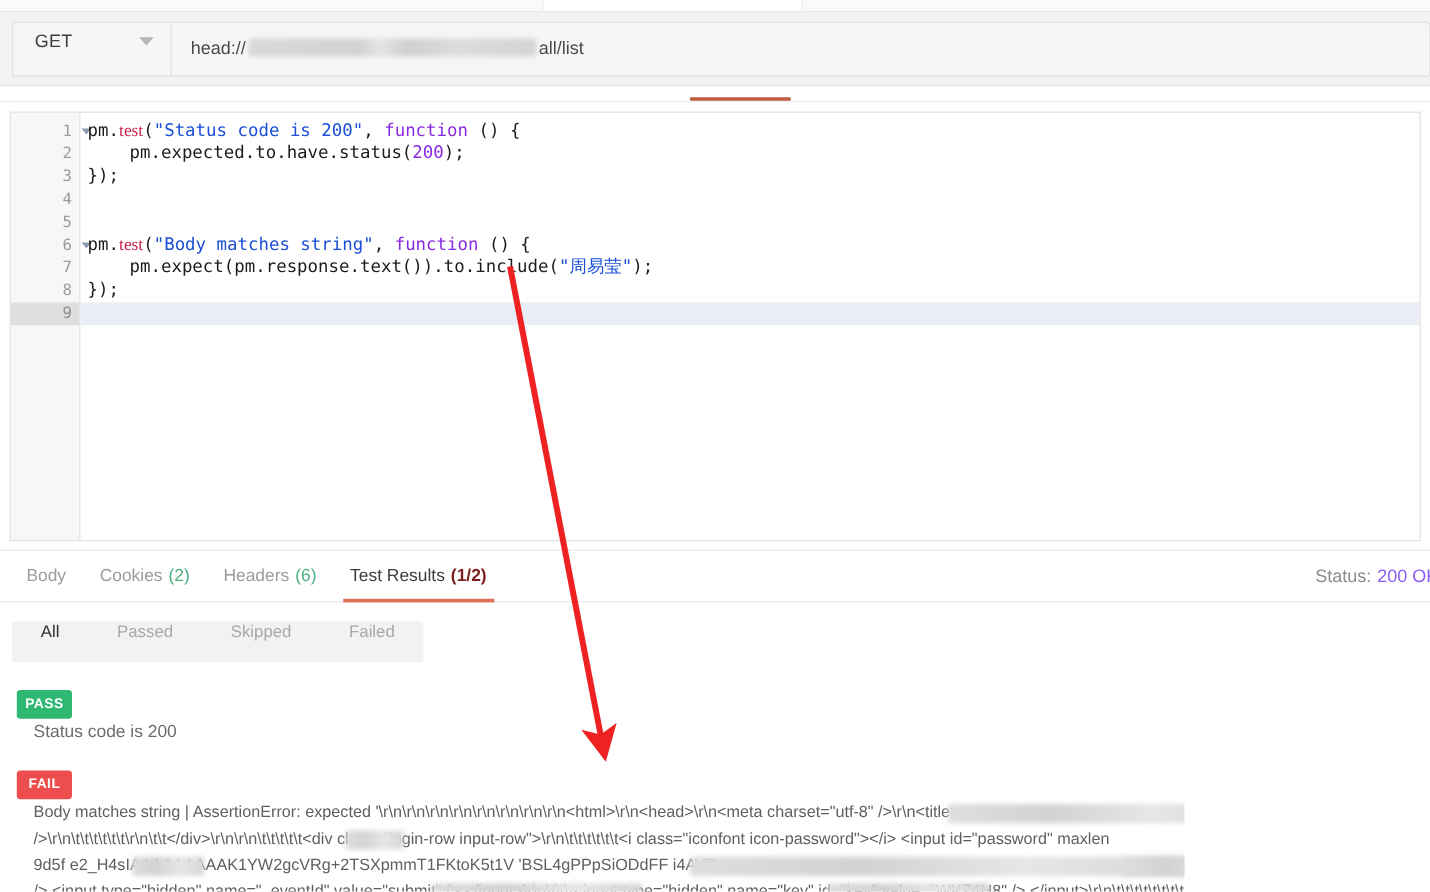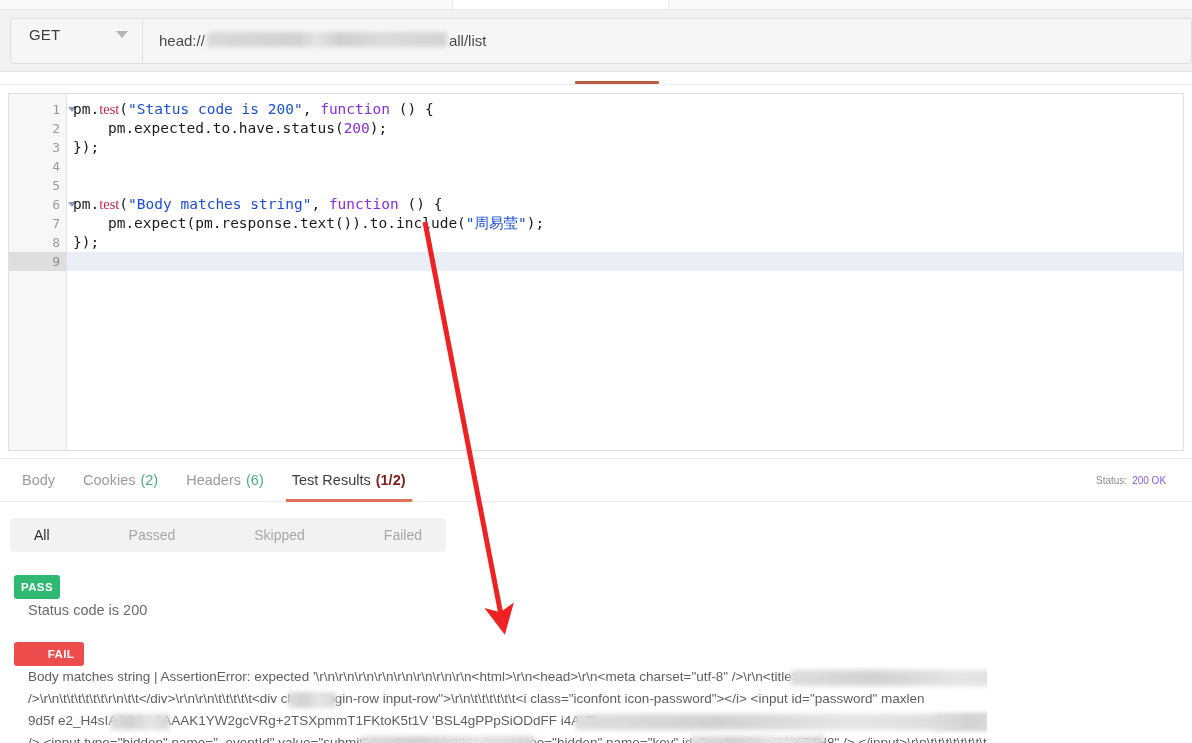--- a/index.html
+++ b/index.html
@@ -217,39 +217,38 @@
     position: absolute;
     left: 8px; right: 8px;
     bottom: -1px;
     height: 3px;
     background: #e2715a;
   }
   .status-box {
     margin-left: auto;
     display: flex;
     align-items: center;
-    font-size: 10px;
+    font-size: 15px;
     color: #8c8c8c;
     padding-right: 0px;
     white-space: nowrap;
     overflow: hidden;
     width: 96px;
   }
   .status-box .sval { color: #8b5cf6; margin-left: 5px; }
 
   
   .filters {
     margin: 16px 0 0 10px;
     display: inline-flex;
     background: #f2f2f2;
     border-radius: 3px;
     height: 34px;
-    align-items: center;
-    overflow: hidden;
-    gap: 31px;
+    align-items: flex-start;
+    overflow: hidden;
   }
   .pill {
     display: flex;
     align-items: center;
     padding: 0 24px;
     font-size: 14px;
     color: #a8a8a8;
     cursor: pointer;
   }
   .pill.active { color: #2e2e2e; }
@@ -271,21 +270,21 @@
     color: #ffffff;
     font-size: 11.5px;
     font-weight: bold;
     letter-spacing: .4px;
     display: flex;
     align-items: center;
     justify-content: center;
     margin-top: 1px;
   }
   .badge.pass { background: #2eb872; }
-  .badge.fail { background: #ee4d4d; padding-left: 24px; }
+  .badge.fail { background: #ee4d4d; }
   .result-text {
     margin-left: 14px;
     font-size: 14.5px;
     color: #6b6b6b;
     line-height: 22px;
     flex: 1;
     overflow: hidden;
     white-space: nowrap;
   }
   .err-block {

